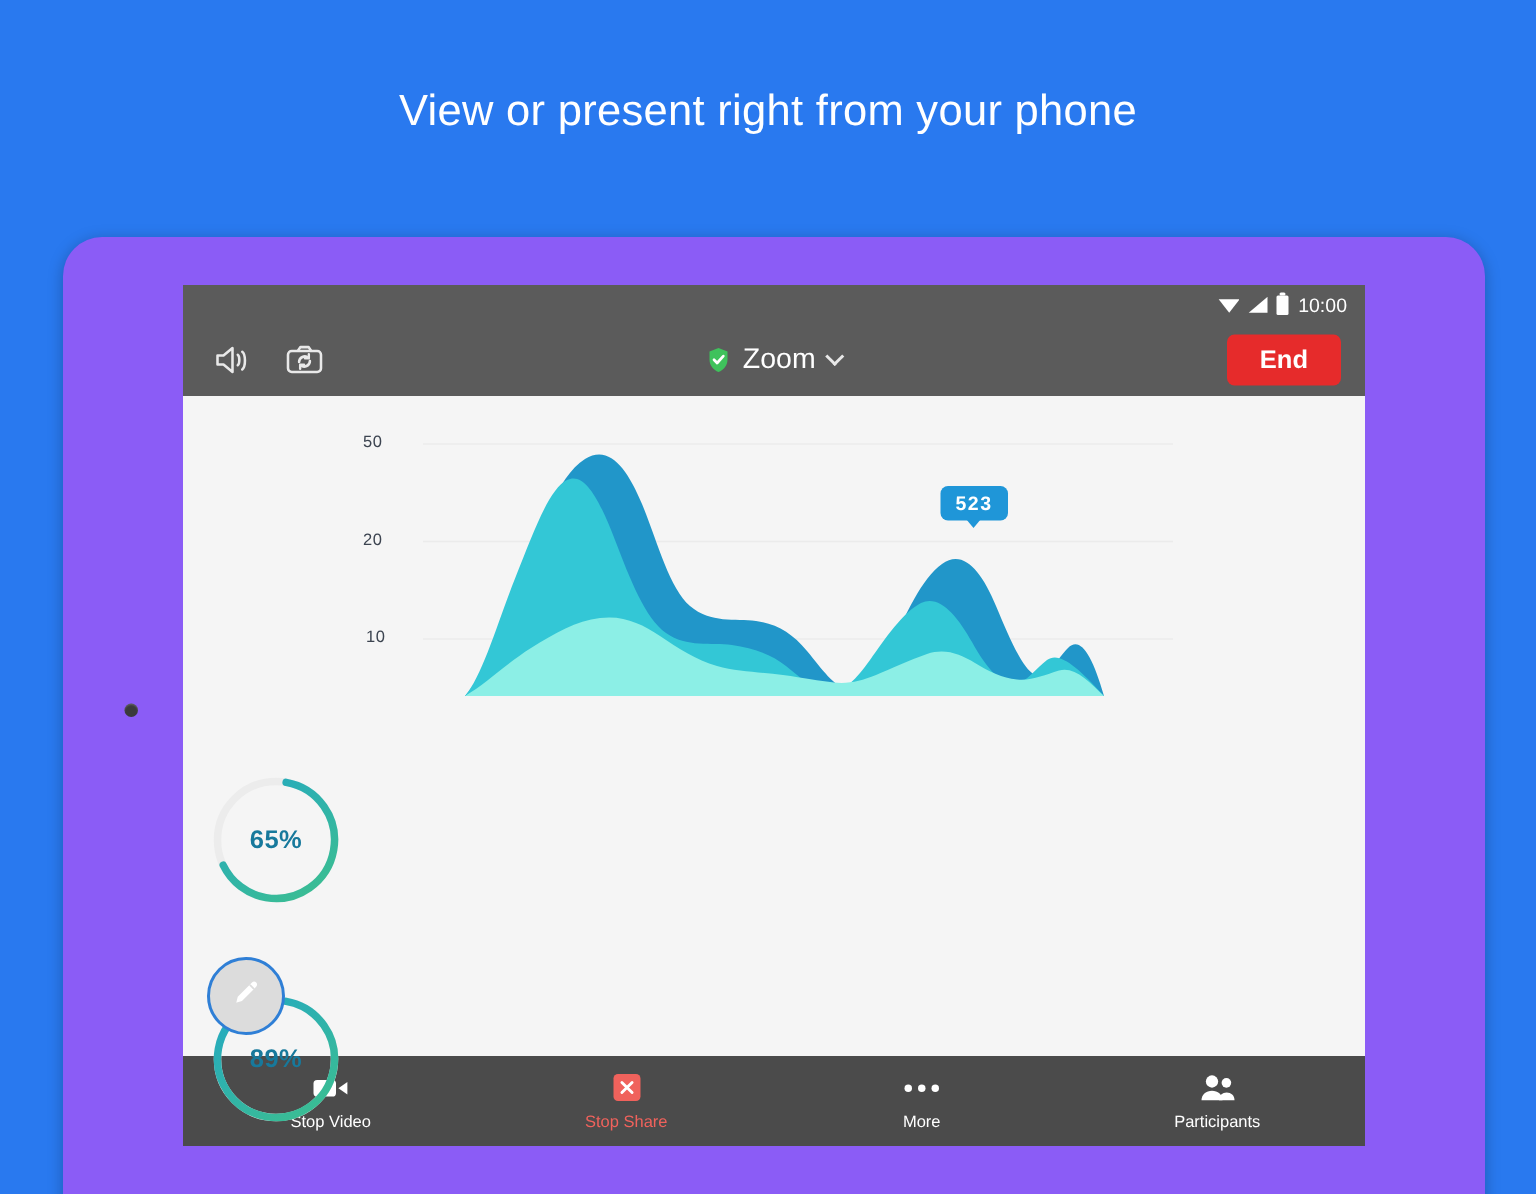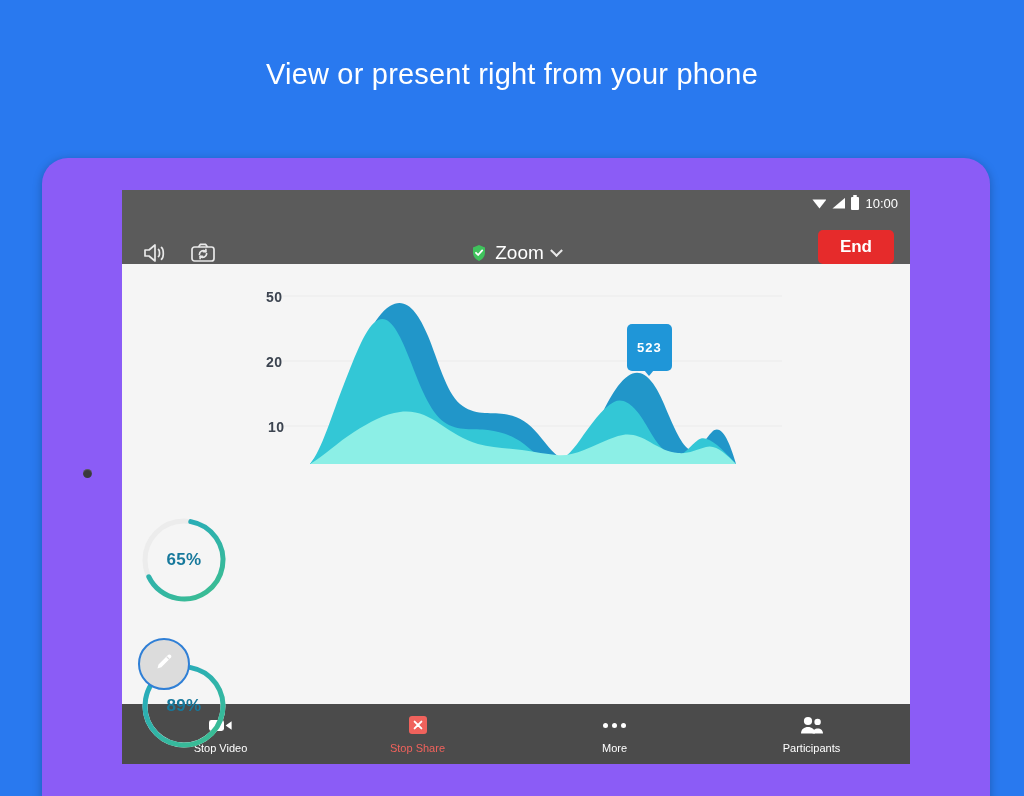--- a/index.html
+++ b/index.html
@@ -85,21 +85,21 @@
     width:4px; height:2px;
     background:#fff;
     border-radius:1px;
   }
 
   
   .topbar {
     height:48px;
     background:#5b5b5b;
     display:flex;
-    align-items:flex-end;
+    align-items:center;
     position:relative;
   }
   .topbar-left {
     display:flex;
     align-items:center;
     gap:22px;
     padding-left:20px;
   }
   .tb-icon { display:flex; align-items:center; cursor:pointer; }
   .meeting-title {
@@ -148,35 +148,34 @@
     height:440px;
     background:#f5f5f5;
   }
   .chart-wrap {
     position:absolute;
     left:0; top:0;
     width:788px; height:230px;
   }
   .axis-label {
     position:absolute;
-    font-size:14px;
-    font-weight:700;
+    font-size:11px;
+    font-weight:400;
     color:#3c4450;
     letter-spacing:0.4px;
-    margin-left:24px;
   }
   .tooltip {
     position:absolute;
     left:505px; top:60px;
     background:#1f96d8;
     color:#ffffff;
     font-size:13px;
     font-weight:700;
     border-radius:5px;
-    padding:16px 10px;
+    padding:4px 10px;
     letter-spacing:1px;
   }
   .tooltip::after {
     content:"";
     position:absolute;
     left:50%; bottom:-5px;
     transform:translateX(-50%);
     border-left:5px solid transparent;
     border-right:5px solid transparent;
     border-top:6px solid #1f96d8;

